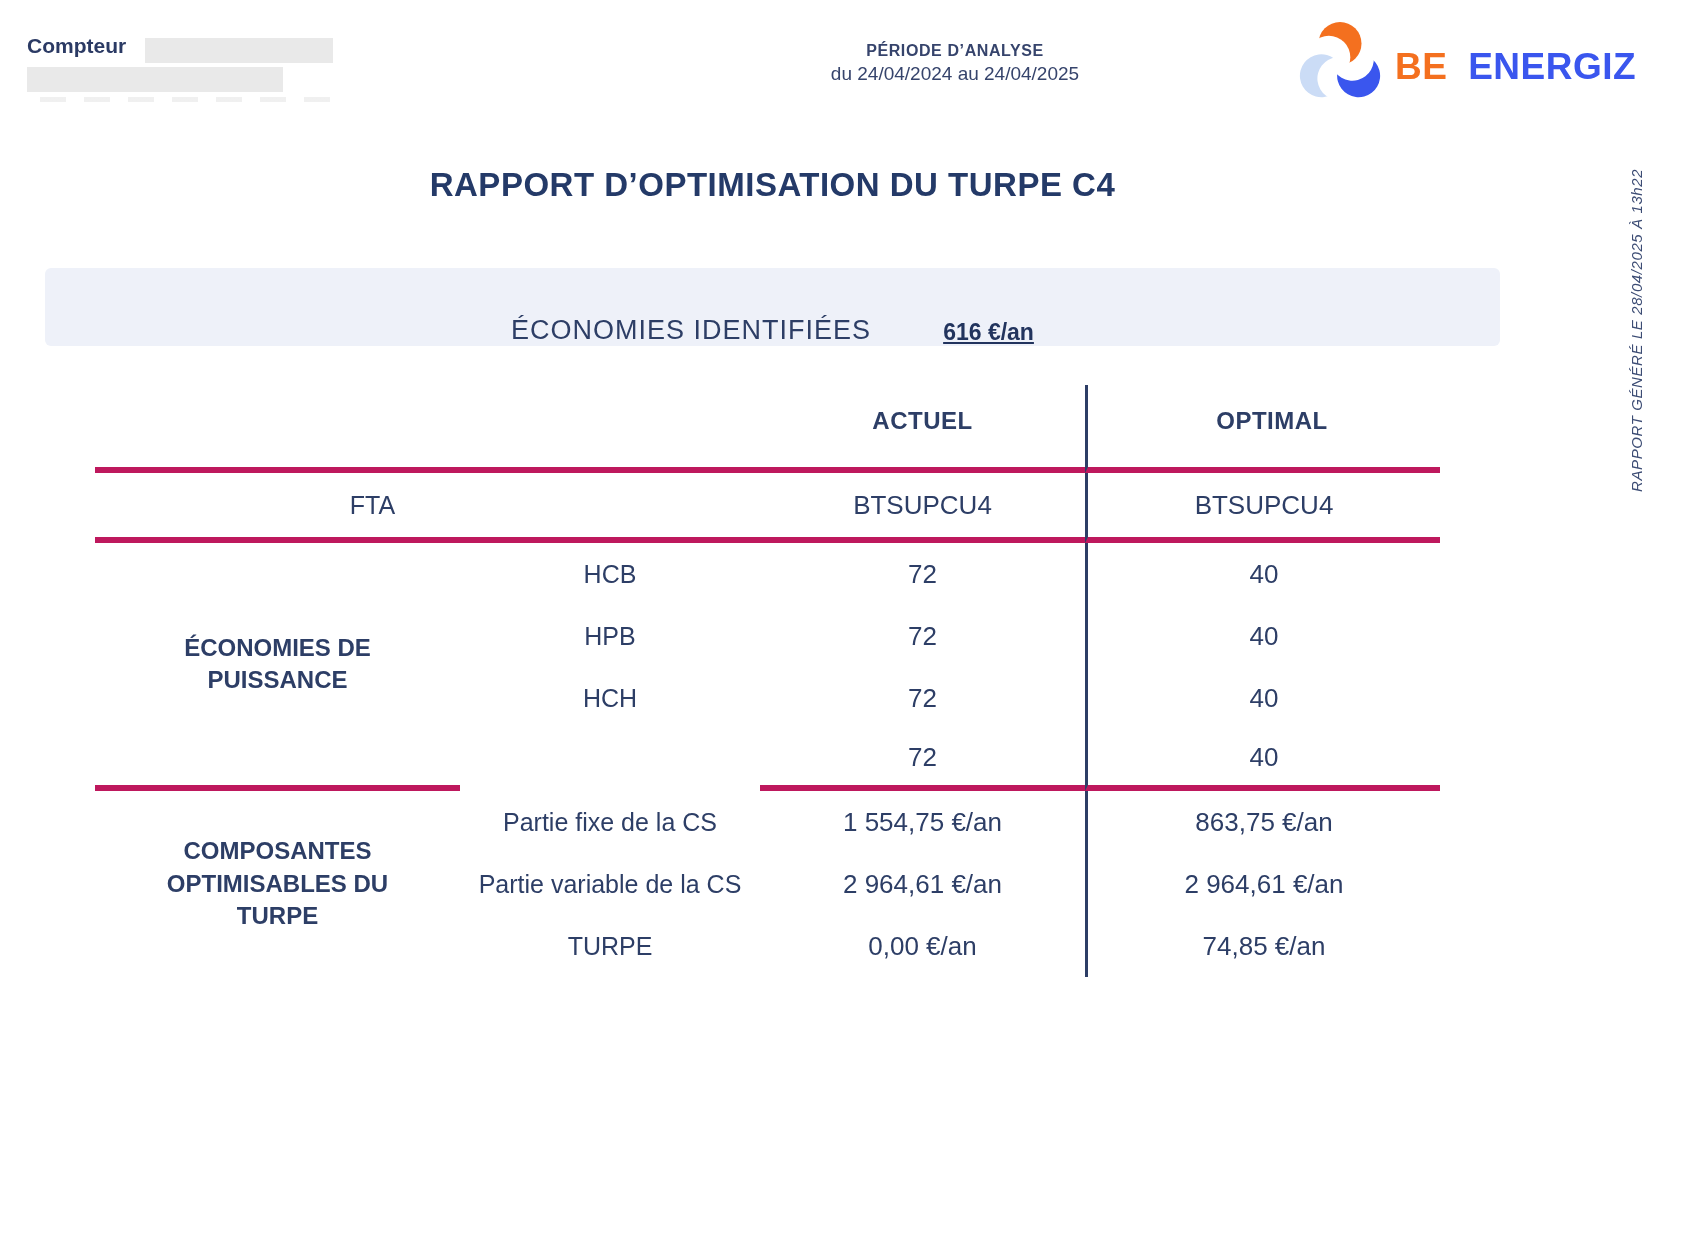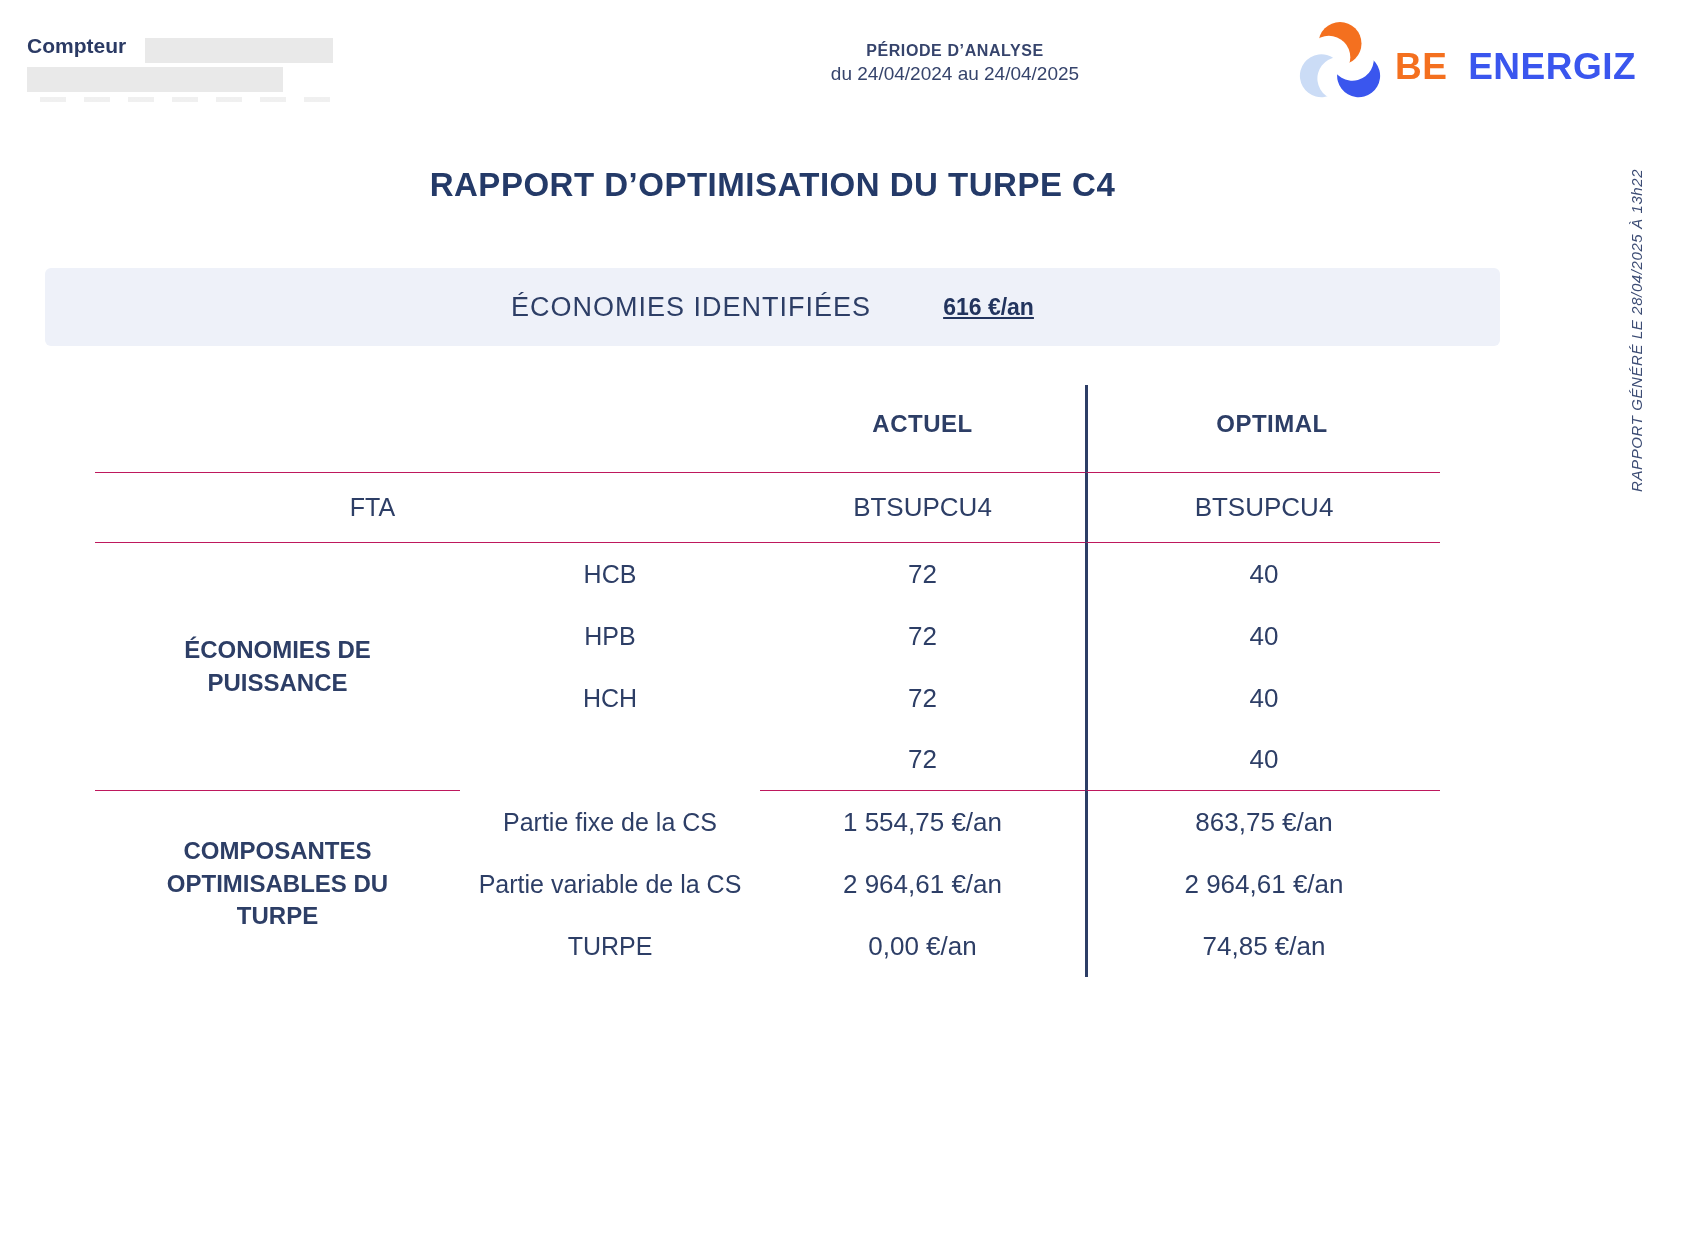--- a/index.html
+++ b/index.html
@@ -38,34 +38,34 @@
   .content { position:absolute; left:45px; top:0; width:1455px; height:100%; }
 
   .doc-title {
     position:absolute; left:0; top:166px; width:100%;
     text-align:center; font-size:33px; font-weight:800; letter-spacing:.5px; color:#243a68;
   }
 
   .savings-banner {
     position:absolute; left:0; top:268px; width:100%; height:78px;
     background:#eef1f9; border-radius:6px;
-    display:flex; align-items:center; justify-content:center; gap:72px;
+    display:flex; align-items:flex-end; justify-content:center; gap:72px;
   }
   .savings-label { font-size:27px; font-weight:500; letter-spacing:1px; color:#2d3e66; }
   .savings-value { font-size:23px; font-weight:800; color:#22345e;text-decoration:underline; }
 
   
   .turpe-table {
     position:absolute; left:50px; top:385px; width:1345px;
     display:grid;
     grid-template-columns:365px 300px 325px 355px;
     grid-template-rows:88px 70px repeat(4,62px) repeat(3,62px);
   }
   .cell { display:flex; align-items:center; justify-content:center; text-align:center; }
-  .line-b { border-bottom:1px solid #be185d; }
+  .line-b { border-bottom:6px solid #be185d; }
   .line-l { border-left:3px solid #2d3e66; }
 
   .col-head { font-size:24px; font-weight:700; letter-spacing:.5px; padding-bottom:10px; }
   .fta-label { font-size:25px; font-weight:500; }
   .fta-label > span { position:relative; left:-55px; }
   .cat-label { font-size:24px; font-weight:700; line-height:1.35; }
   .cat-label > span { display:block; max-width:250px; }
   .sub-label { font-size:25px; font-weight:400; }
   .val { font-size:26px; font-weight:400; }
 </style>

